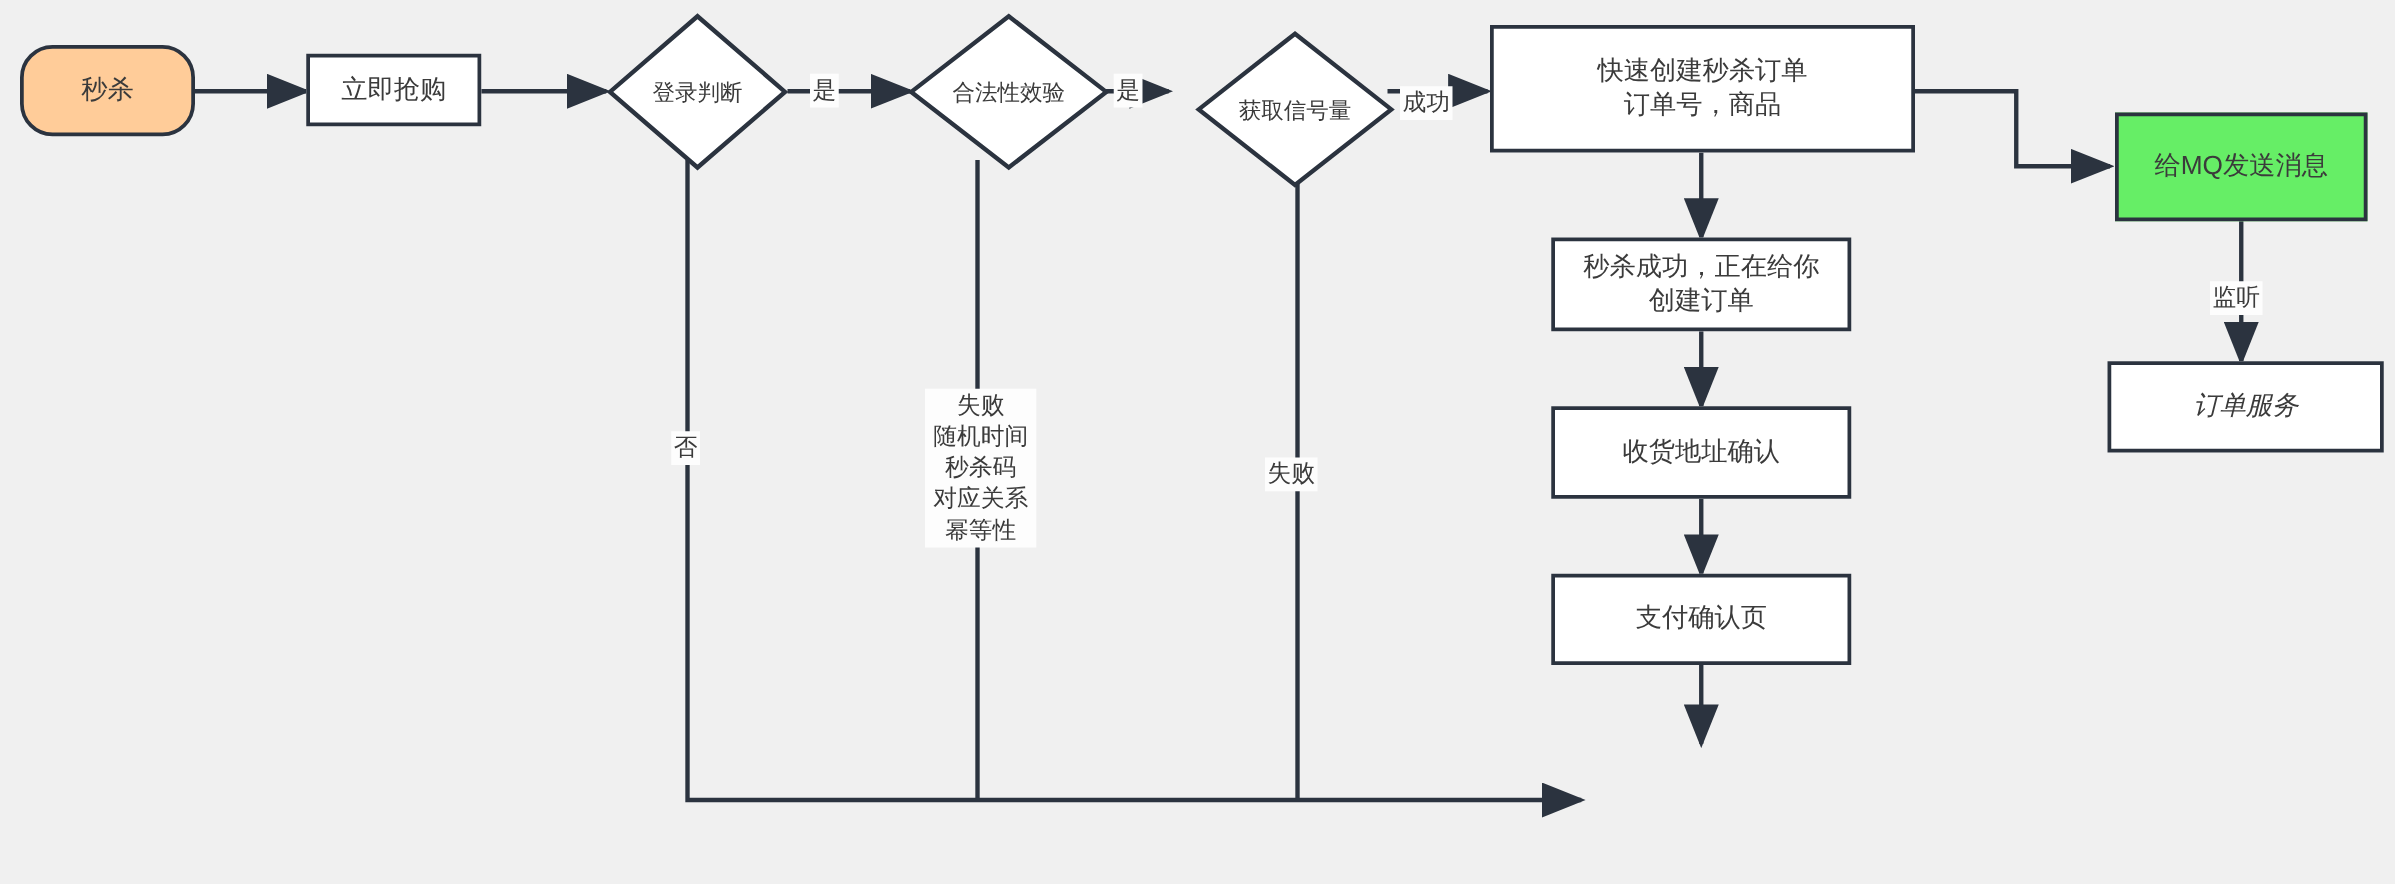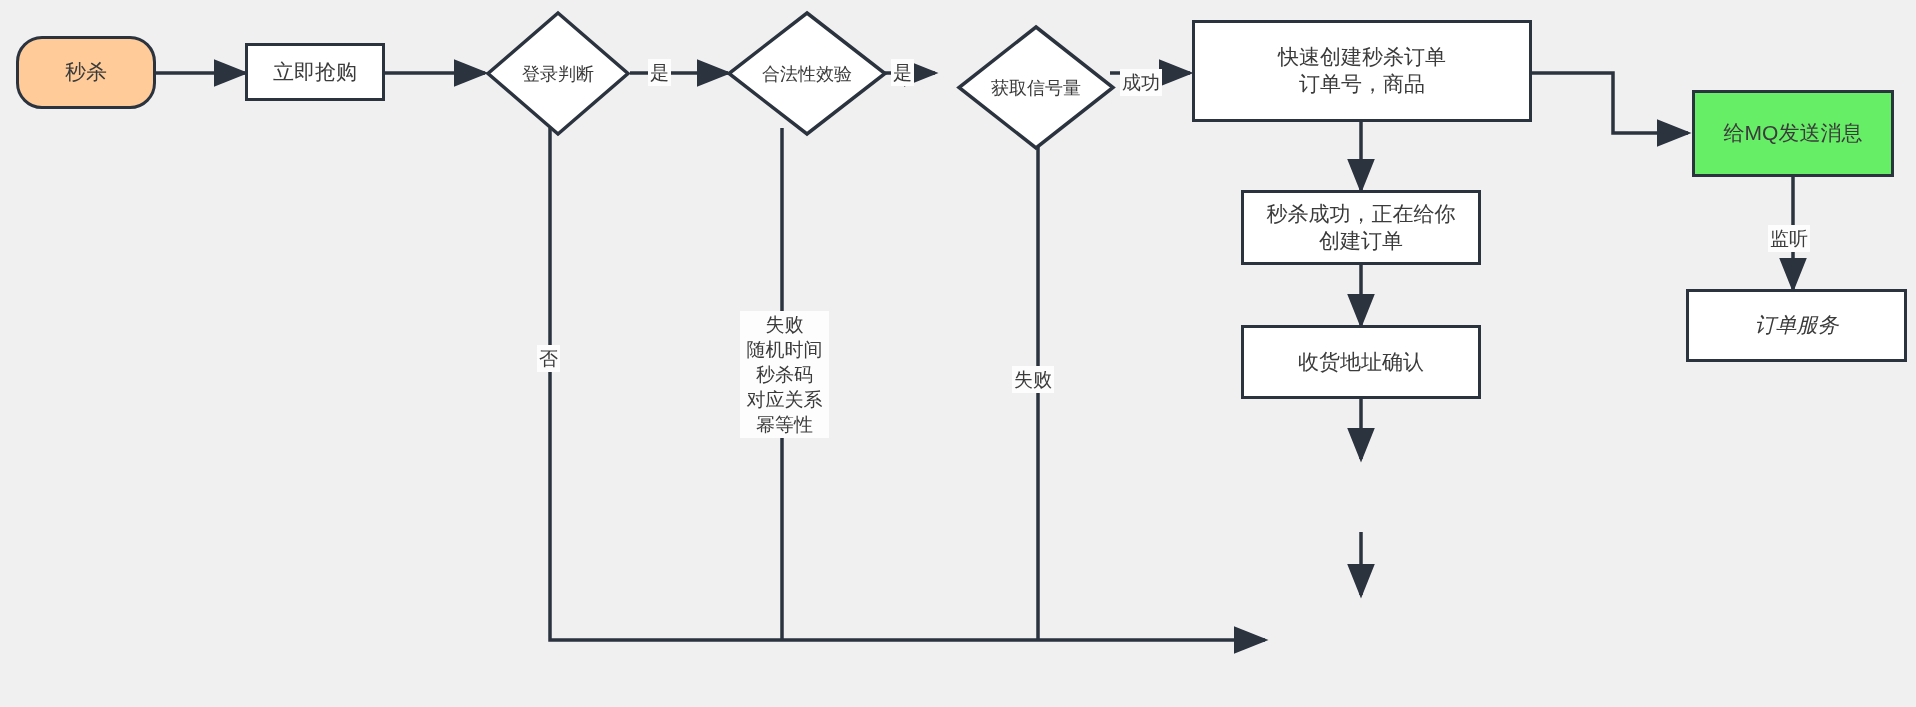--- a/index.html
+++ b/index.html
@@ -163,20 +163,23 @@
 
   <div class="node" style="left:1192px; top:20px; width:340px; height:102px;">
     <span>快速创建秒杀订单
 订单号，商品</span>
   </div>
 
   <div class="node" style="left:1241px; top:325px; width:240px; height:74px;">
     <span>收货地址确认</span>
   </div>
 
+  <div class="node" style="left:1241px; top:459px; width:240px; height:73px;">
+    <span>支付确认页</span>
+  </div>
 
 
   <div class="node highlight" style="left:1692px; top:90px; width:202px; height:87px;">
     <span>给MQ发送消息</span>
   </div>
 
   <div class="node" style="left:1686px; top:289px; width:221px; height:73px;font-style:italic;">
     <span>订单服务</span>
   </div>
 

